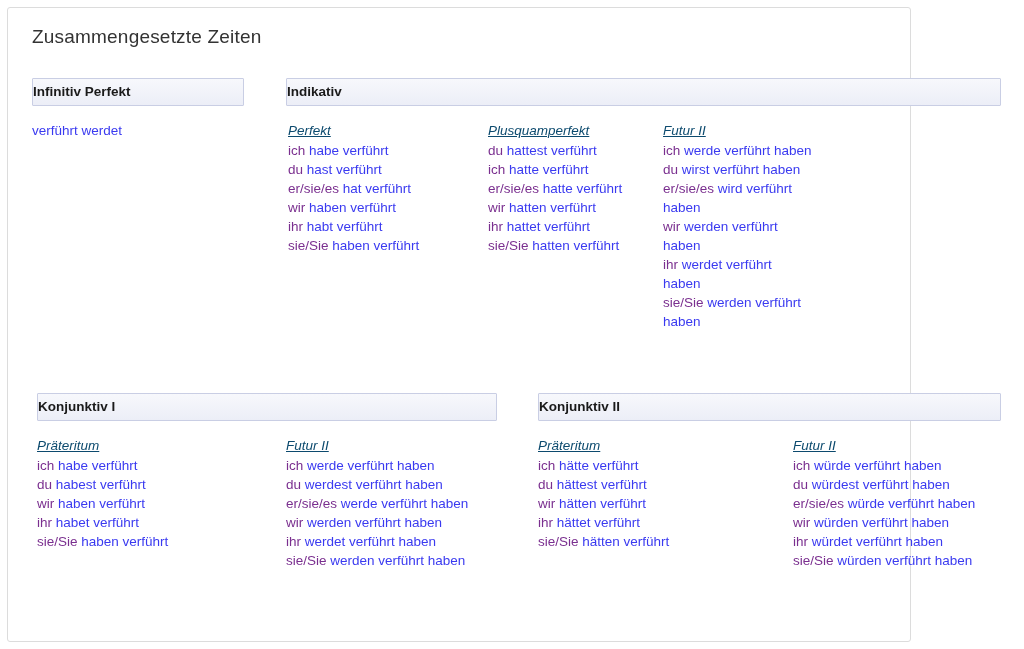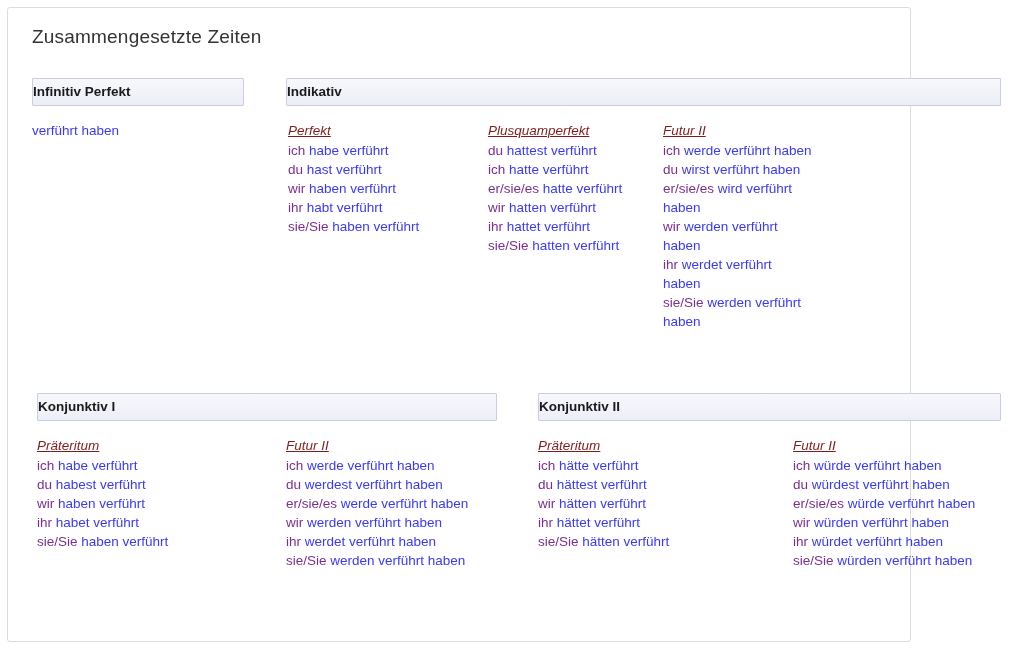--- a/index.html
+++ b/index.html
@@ -49,21 +49,21 @@
   .hdr-konj2     { left: 530px; top: 385px; width: 463px; }
 
   .block {
     position: absolute;
     font-size: 13.5px;
     line-height: 19px;
   }
   .block .blk-title {
     font-style: italic;
     text-decoration: underline;
-    color: #7f1d1d;
+    color: #0c4a6e;
     margin-bottom: 1px;
     display: block;
     font-size: 13.5px;
   }
   .line {
     white-space: normal;
   }
   .pron { color: #7a2f8f; }
   .verb-plain { color: #3a3af0; }
 
@@ -84,26 +84,27 @@
 <div class="page">
 
   <div class="page-title">Zusammengesetzte Zeiten</div>
 
   <div class="section-header hdr-infinitiv">Infinitiv Perfekt</div>
   <div class="section-header hdr-indikativ">Indikativ</div>
   <div class="section-header hdr-konj1">Konjunktiv I</div>
   <div class="section-header hdr-konj2">Konjunktiv II</div>
 
   <div class="block blk-inf">
-      <div class="line"><span class="verb-plain">verführt haben</span></div>
+      <div class="line"><span class="verb-plain">verführt werdet</span></div>
     </div>
   <div class="block blk-perfekt">
       <span class="blk-title">Perfekt</span>
       <div class="line"><span class="pron">ich </span><span class="verb-plain">habe verführt</span></div>
       <div class="line"><span class="pron">du </span><span class="verb-plain">hast verführt</span></div>
+      <div class="line"><span class="pron">er/sie/es </span><span class="verb-plain">hat verführt</span></div>
       <div class="line"><span class="pron">wir </span><span class="verb-plain">haben verführt</span></div>
       <div class="line"><span class="pron">ihr </span><span class="verb-plain">habt verführt</span></div>
       <div class="line"><span class="pron">sie/Sie </span><span class="verb-plain">haben verführt</span></div>
     </div>
   <div class="block blk-plusq">
       <span class="blk-title">Plusquamperfekt</span>
       <div class="line"><span class="pron">du </span><span class="verb-plain">hattest verführt</span></div>
       <div class="line"><span class="pron">ich </span><span class="verb-plain">hatte verführt</span></div>
       <div class="line"><span class="pron">er/sie/es </span><span class="verb-plain">hatte verführt</span></div>
       <div class="line"><span class="pron">wir </span><span class="verb-plain">hatten verführt</span></div>

